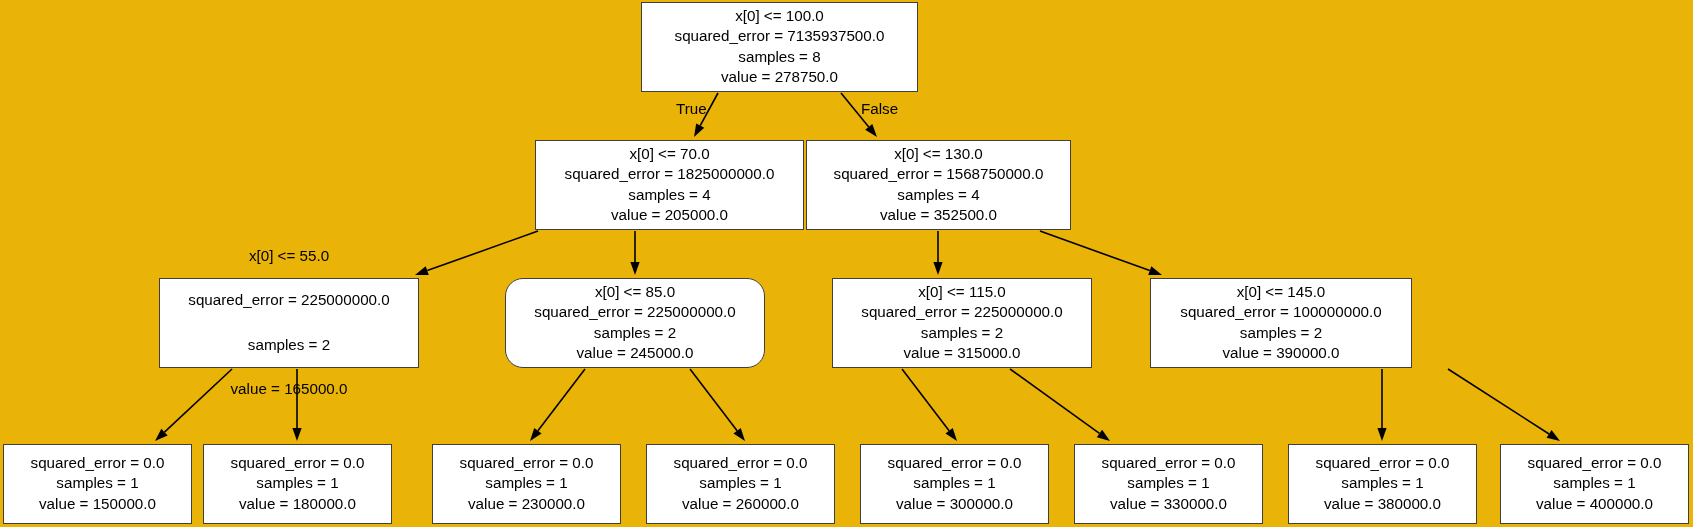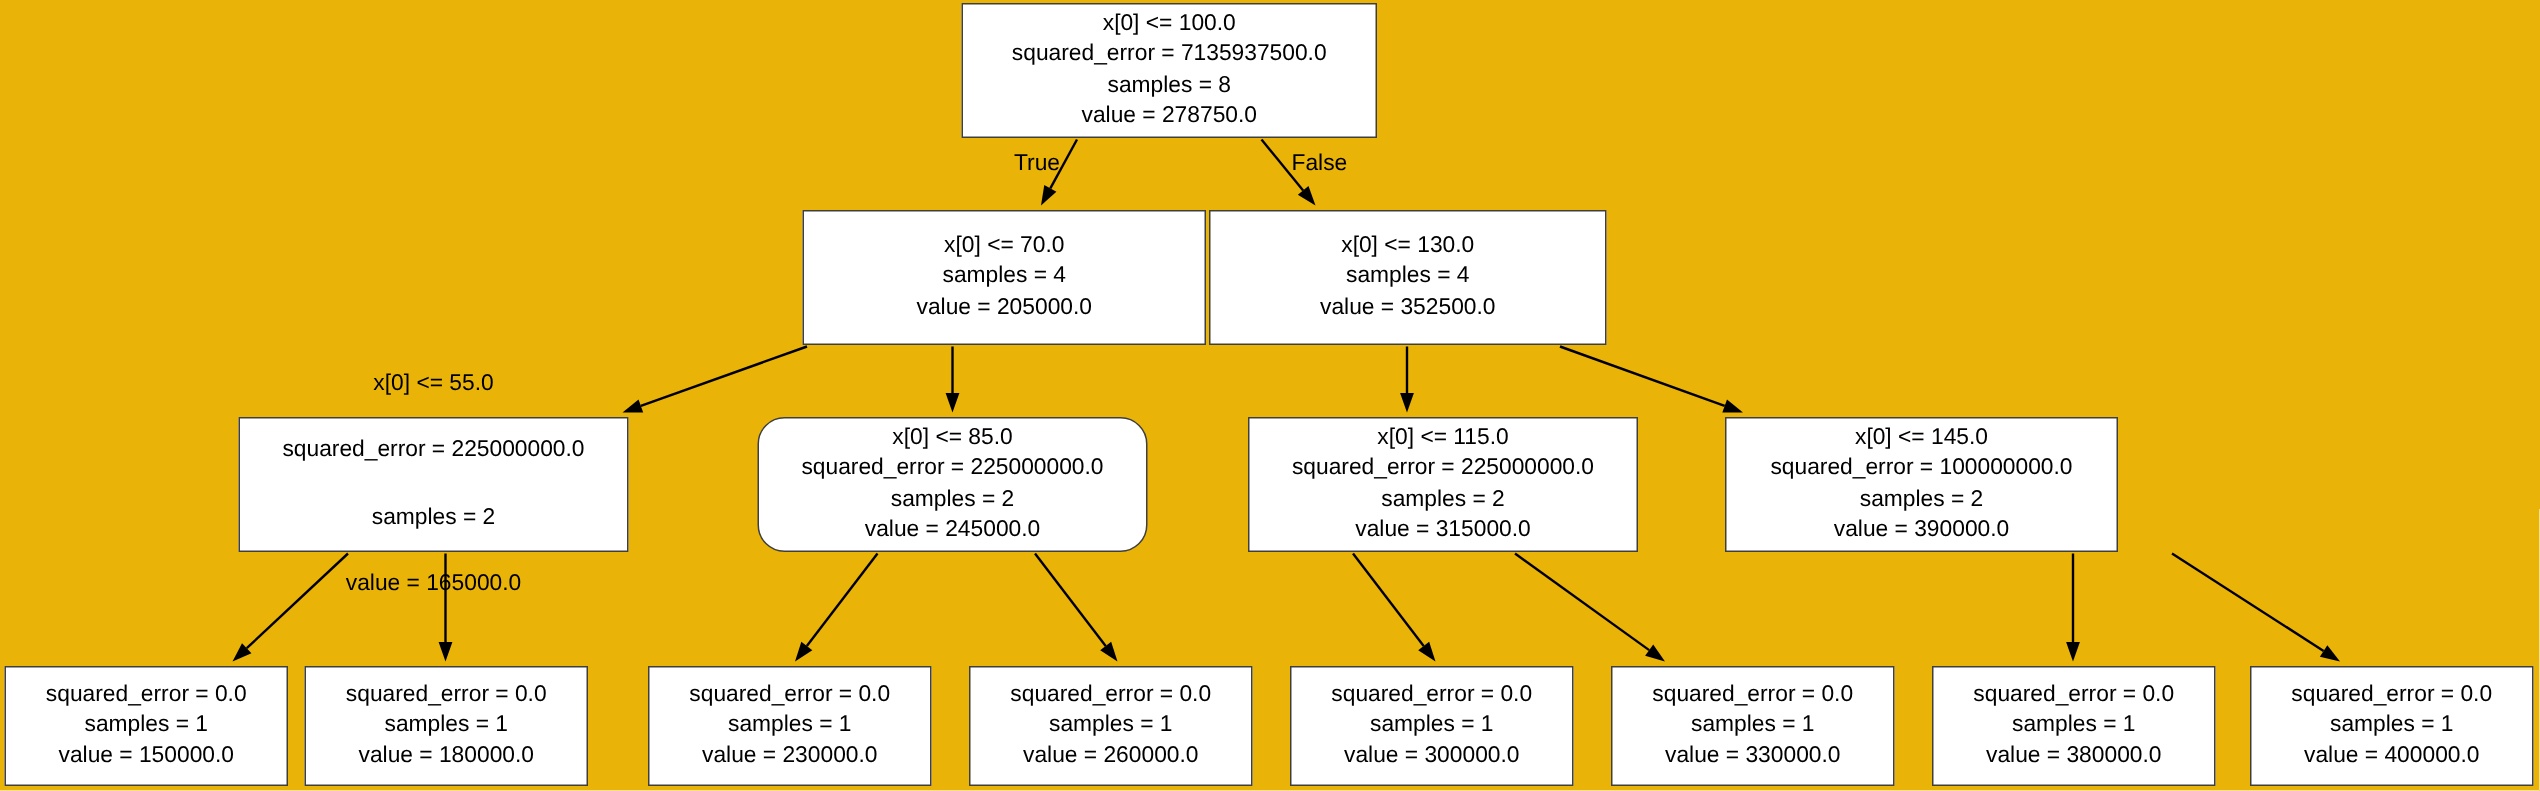--- a/index.html
+++ b/index.html
@@ -127,25 +127,27 @@
 
   <div id="node-layer">
       <div class="node-box" style="left: 641px; top: 2px; width: 277px; height: 90px; border-color: rgb(63, 63, 63);">
         <div class="node-line">x[0] &lt;= 100.0</div>
         <div class="node-line">squared_error = 7135937500.0</div>
         <div class="node-line">samples = 8</div>
         <div class="node-line">value = 278750.0</div>
       </div>
       <div class="node-box" style="left: 499px; top: 140px; width: 269px; height: 90px; border-color: rgb(63, 63, 63); margin-left: 36px;">
         <div class="node-line">x[0] &lt;= 70.0</div>
+        <div class="node-line">squared_error = 1825000000.0</div>
         <div class="node-line">samples = 4</div>
         <div class="node-line">value = 205000.0</div>
       </div>
       <div class="node-box" style="left: 806px; top: 140px; width: 265px; height: 90px; border-color: rgb(63, 63, 63);">
         <div class="node-line">x[0] &lt;= 130.0</div>
+        <div class="node-line">squared_error = 1568750000.0</div>
         <div class="node-line">samples = 4</div>
         <div class="node-line">value = 352500.0</div>
       </div>
       <div class="node-box" style="left: 159px; top: 278px; width: 260px; height: 90px; border-color: rgb(63, 63, 63); gap: 24px;">
         <div class="node-line">x[0] &lt;= 55.0</div>
         <div class="node-line">squared_error = 225000000.0</div>
         <div class="node-line">samples = 2</div>
         <div class="node-line">value = 165000.0</div>
       </div>
       <div class="node-box" style="left: 505px; top: 278px; width: 260px; height: 90px; border-color: rgb(63, 63, 63); border-radius: 18px;">

